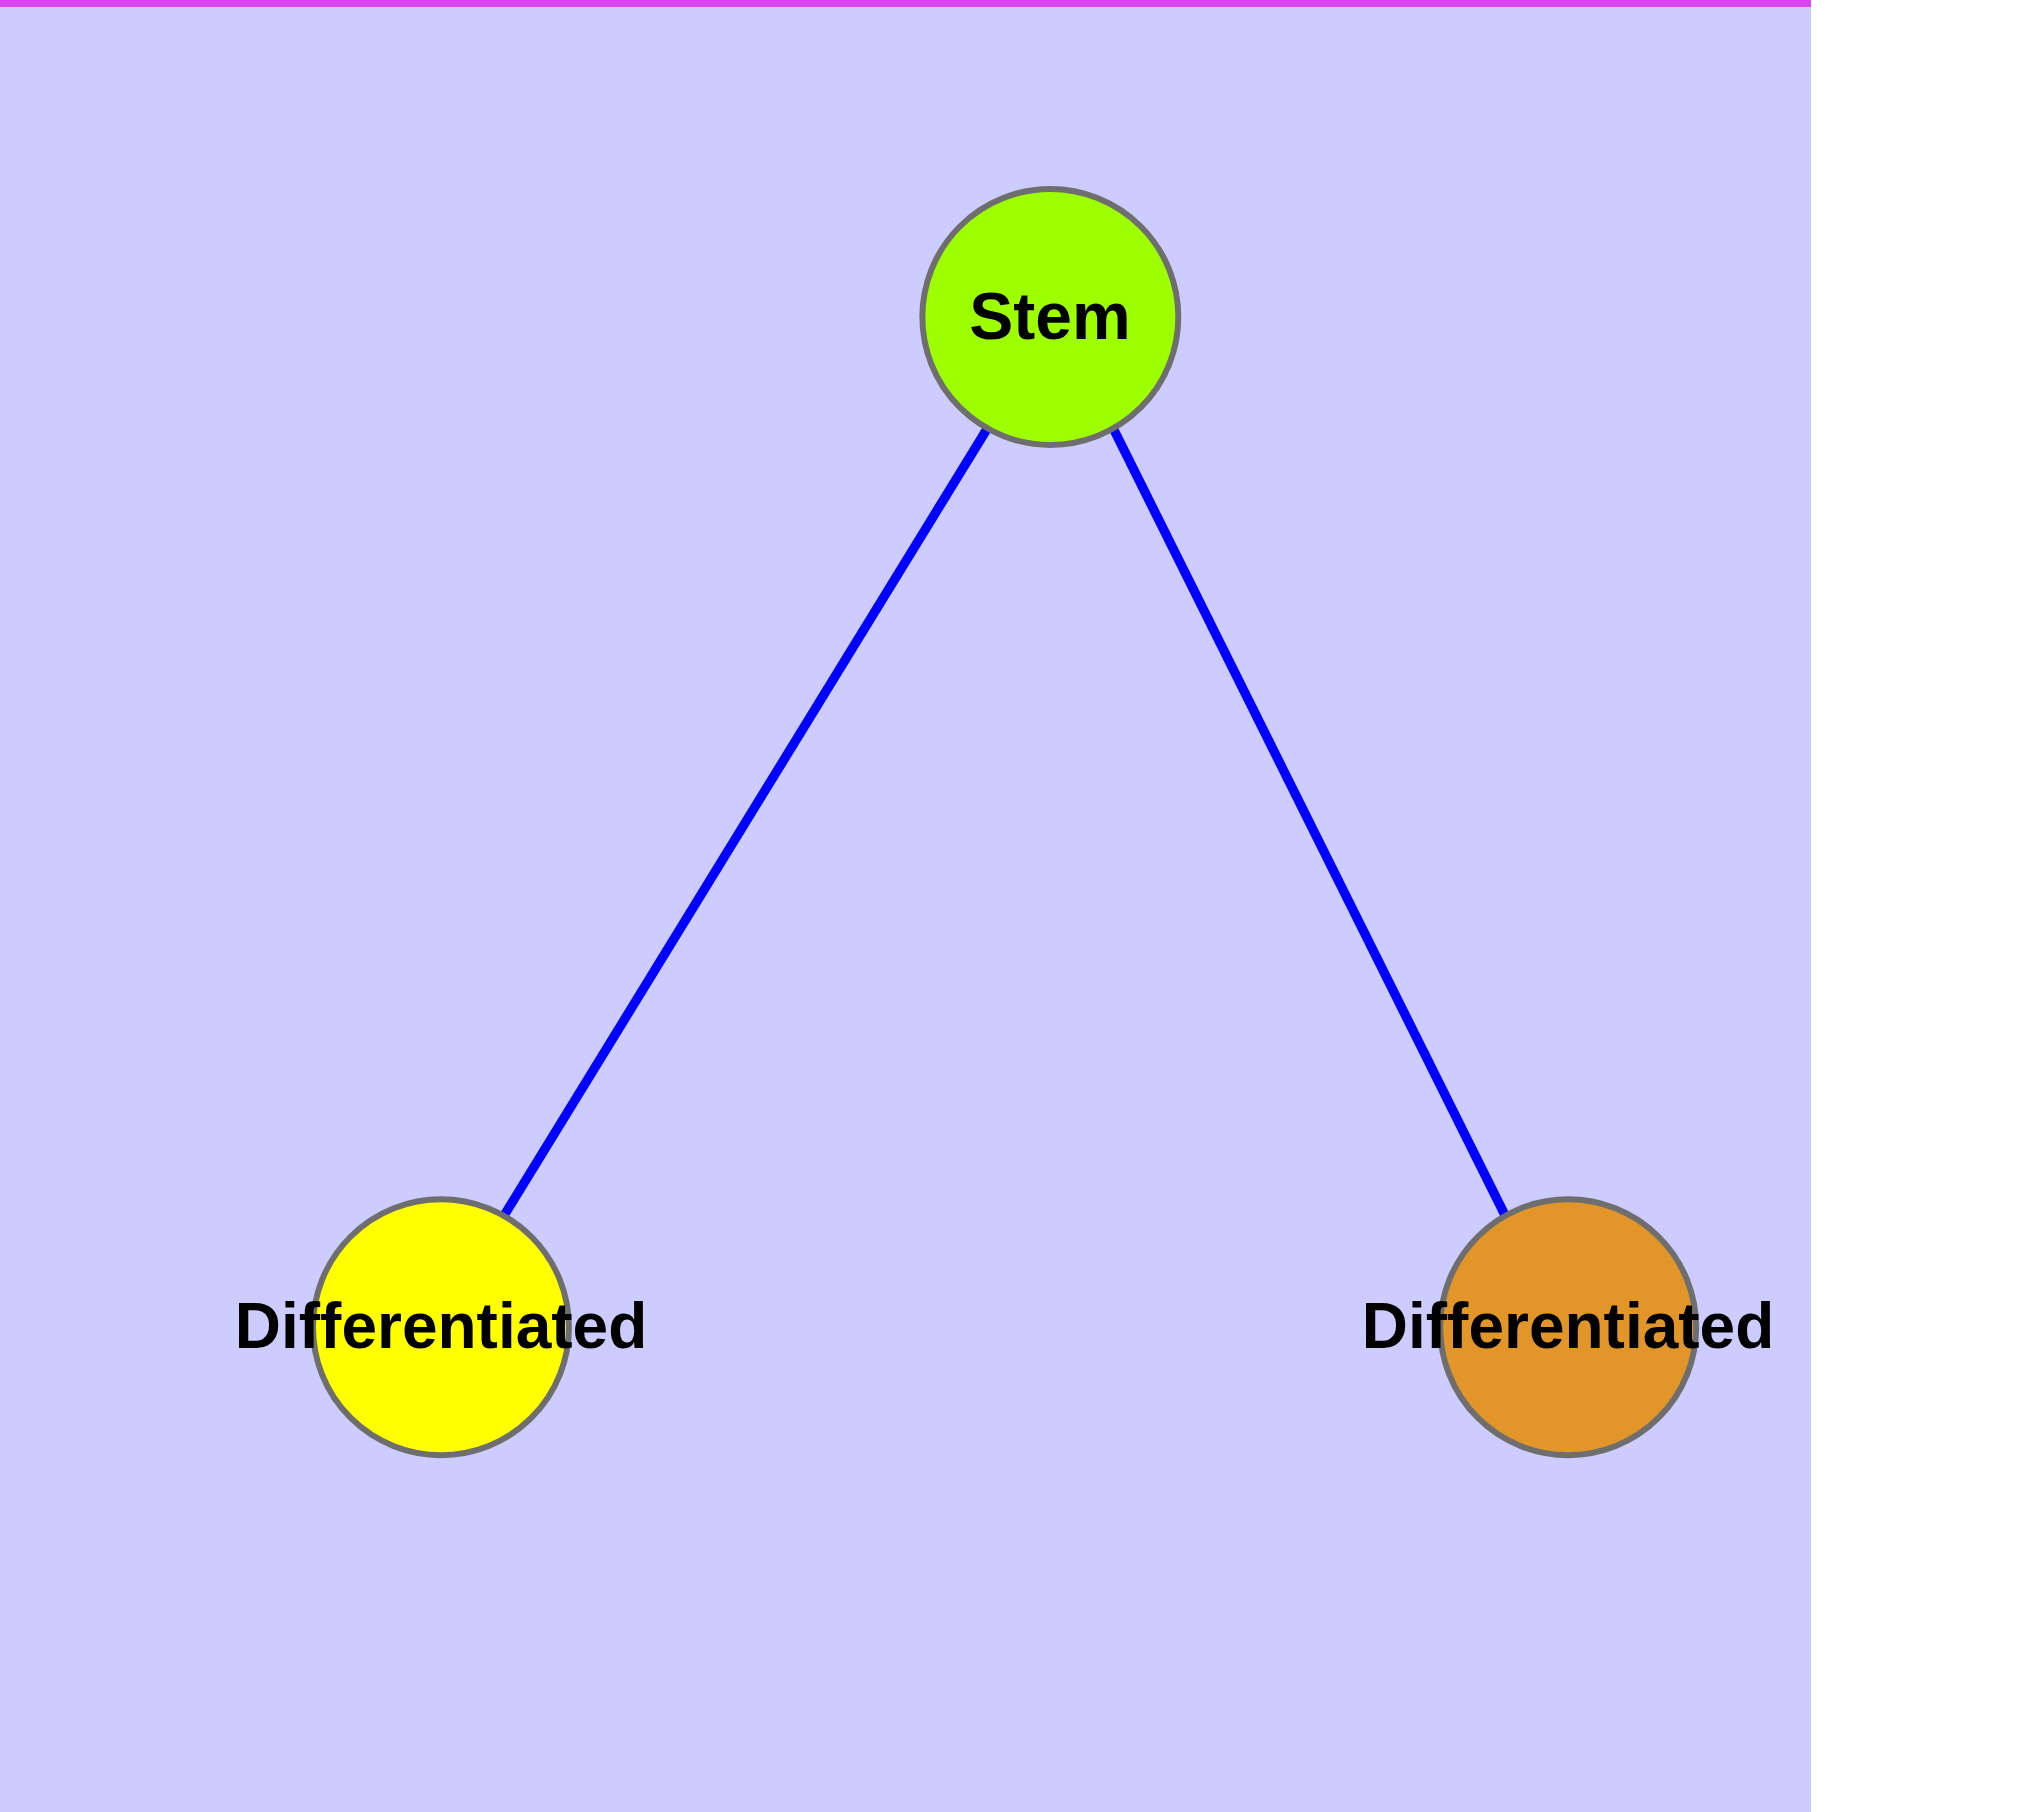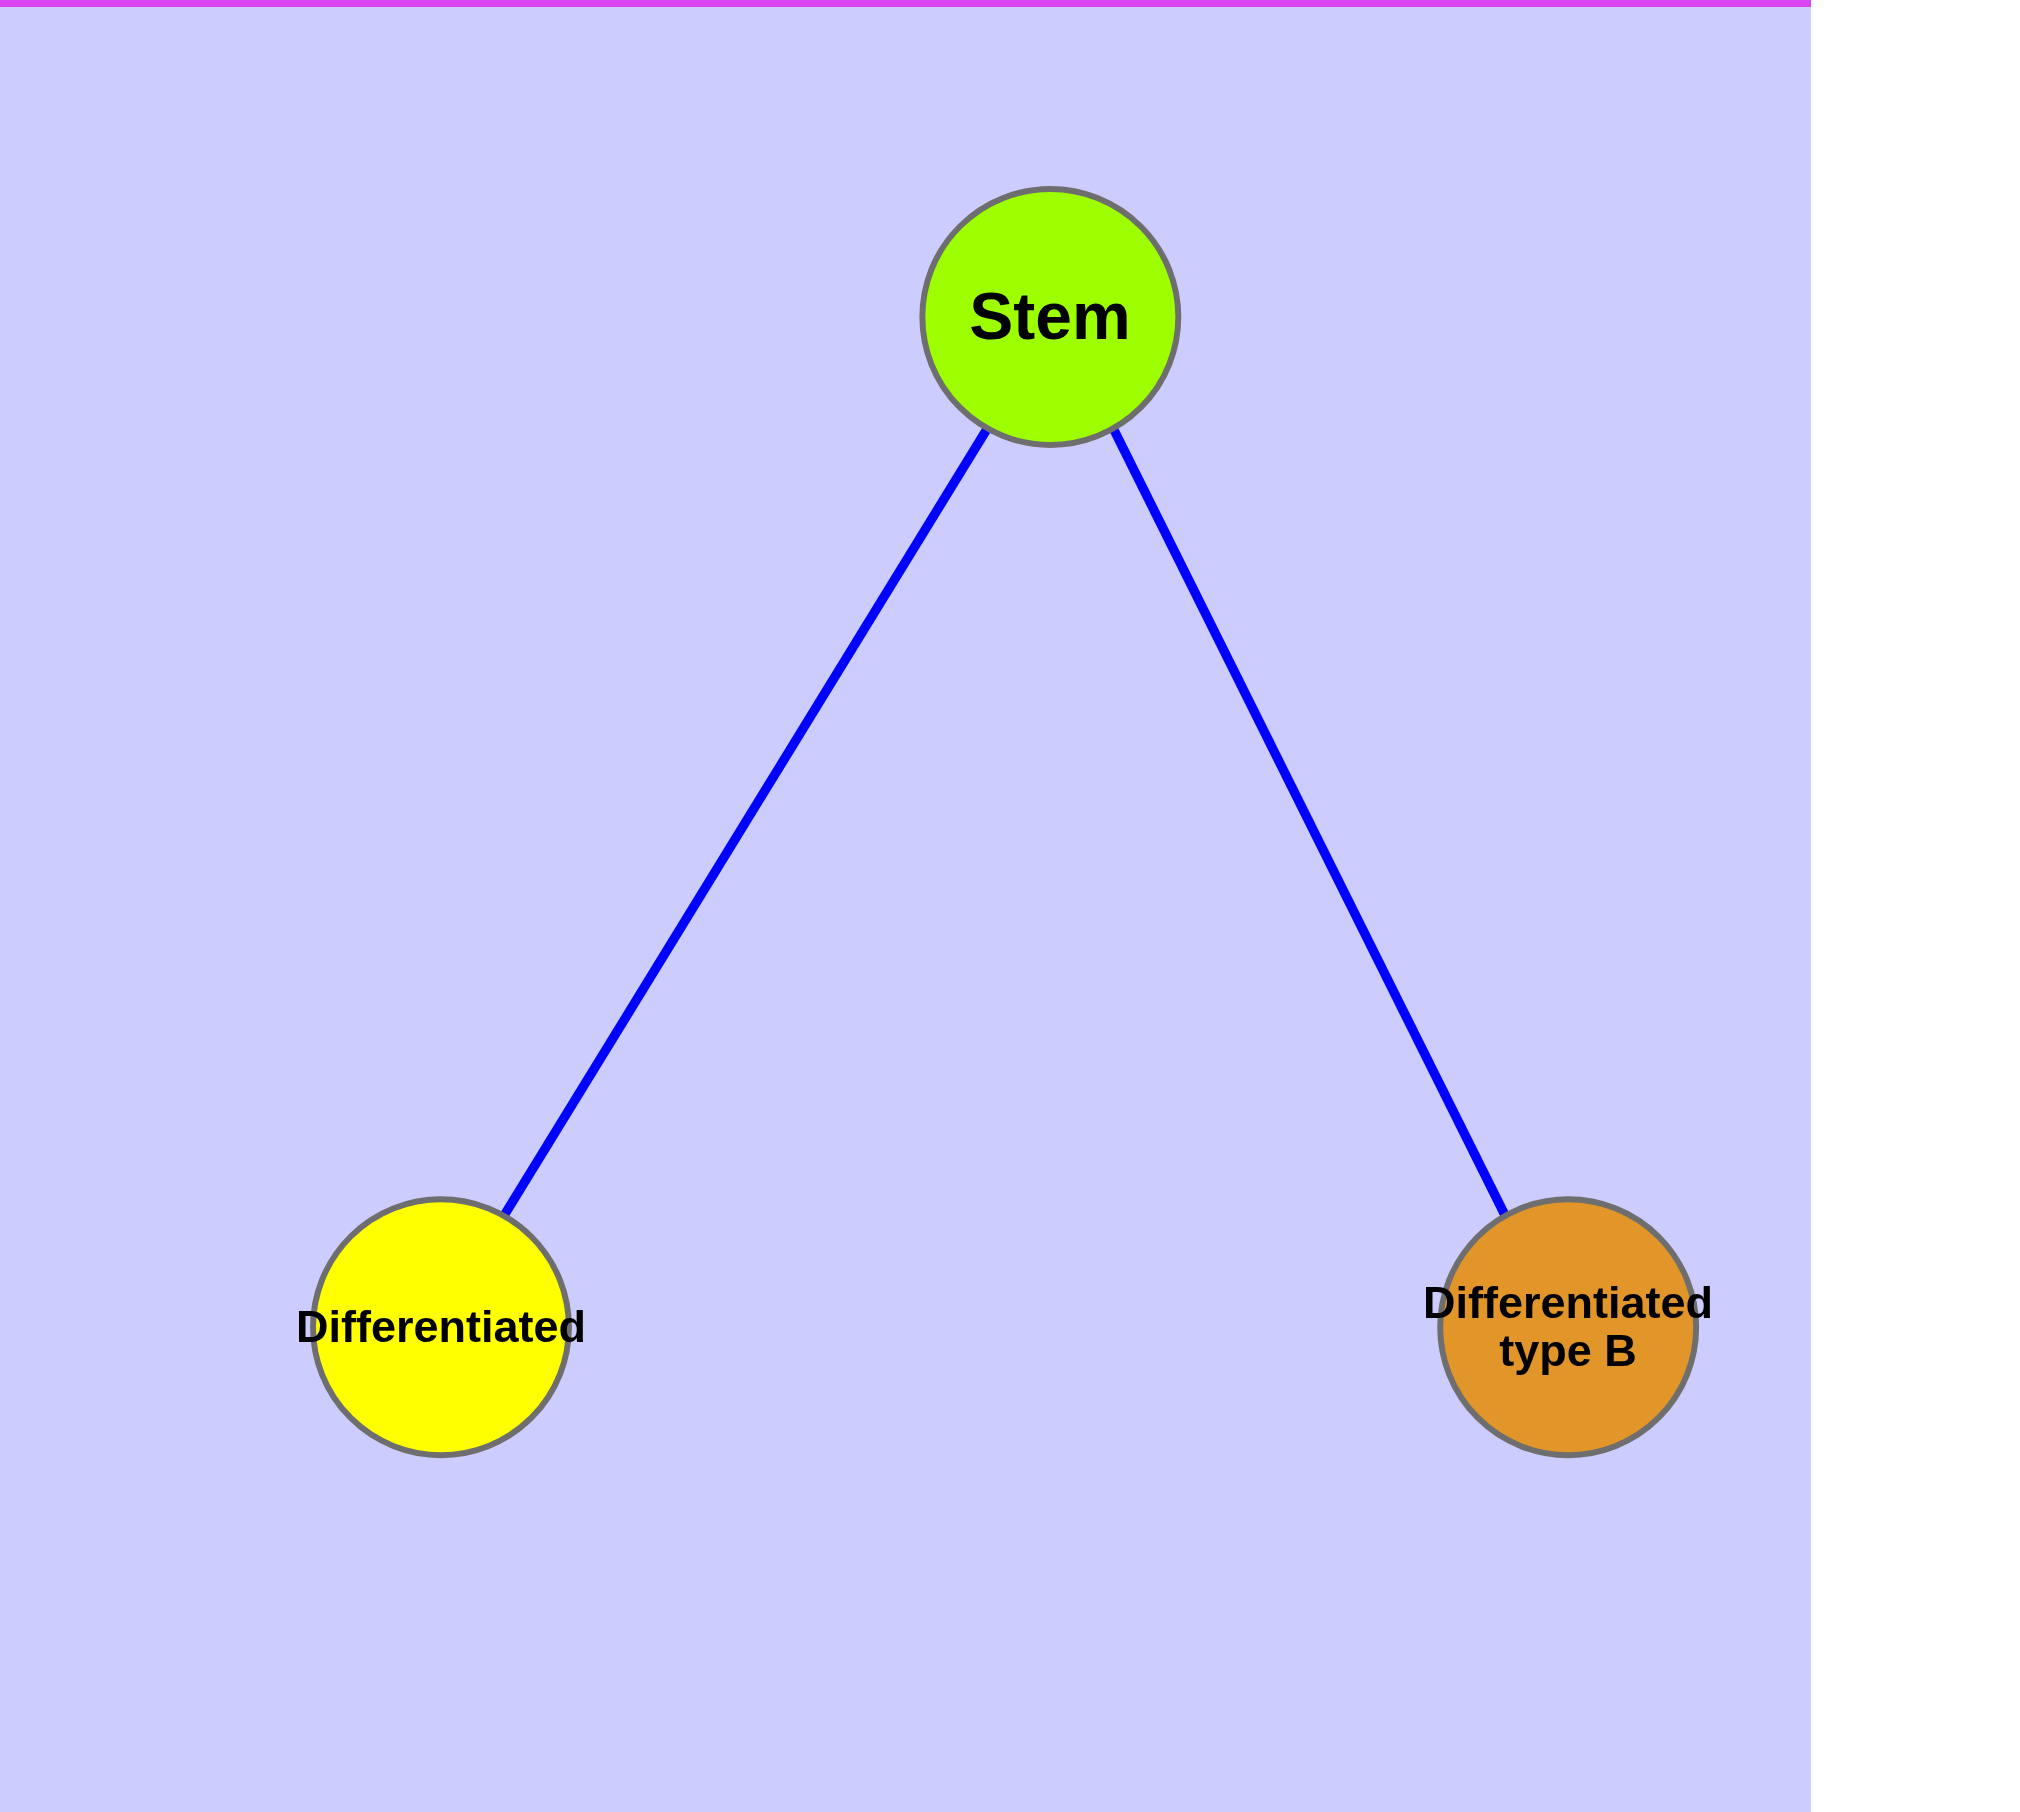--- a/index.html
+++ b/index.html
@@ -39,21 +39,21 @@
     font-family: "Liberation Sans", "DejaVu Sans", sans-serif;
     line-height: 1.06;
     white-space: pre;
     pointer-events: none;
     transform: translate(-50%, -50%);
   }
   .label-stem {
     font-size: 66px;
   }
   .label-diff {
-    font-size: 45px;
+    font-size: 64px;
   }
 </style>
 </head>
 <body>
 
 <div id="canvas">
 
   <div id="plot-area"></div>
 
   <svg id="graph-svg" viewBox="0 0 2384 2138" xmlns="http://www.w3.org/2000/svg">
@@ -67,16 +67,16 @@
       <circle cx="1239" cy="374" r="151" fill="#9dff00" stroke="#6e6e6e" stroke-width="7"></circle>
       <circle cx="520" cy="1566" r="151" fill="#ffff00" stroke="#6e6e6e" stroke-width="7"></circle>
       <circle cx="1850" cy="1566" r="151" fill="#e2962a" stroke="#6e6e6e" stroke-width="7"></circle>
     </g>
   </svg>
 
   <div class="node-label label-stem" style="left:1050px; top:317px;">Stem</div>
 
   <div class="node-label label-diff" style="left:441px; top:1327px;"><span>Differentiated</span><br></div>
 
-  <div class="node-label label-diff" style="left:1568px; top:1327px;"><span>Differentiated</span><br><span>type B</span></div>
+  <div class="node-label label-diff" style="left:1568px; top:1327px;"><span>Differentiated</span><br></div>
 
 </div>
 
 
 </body></html>

